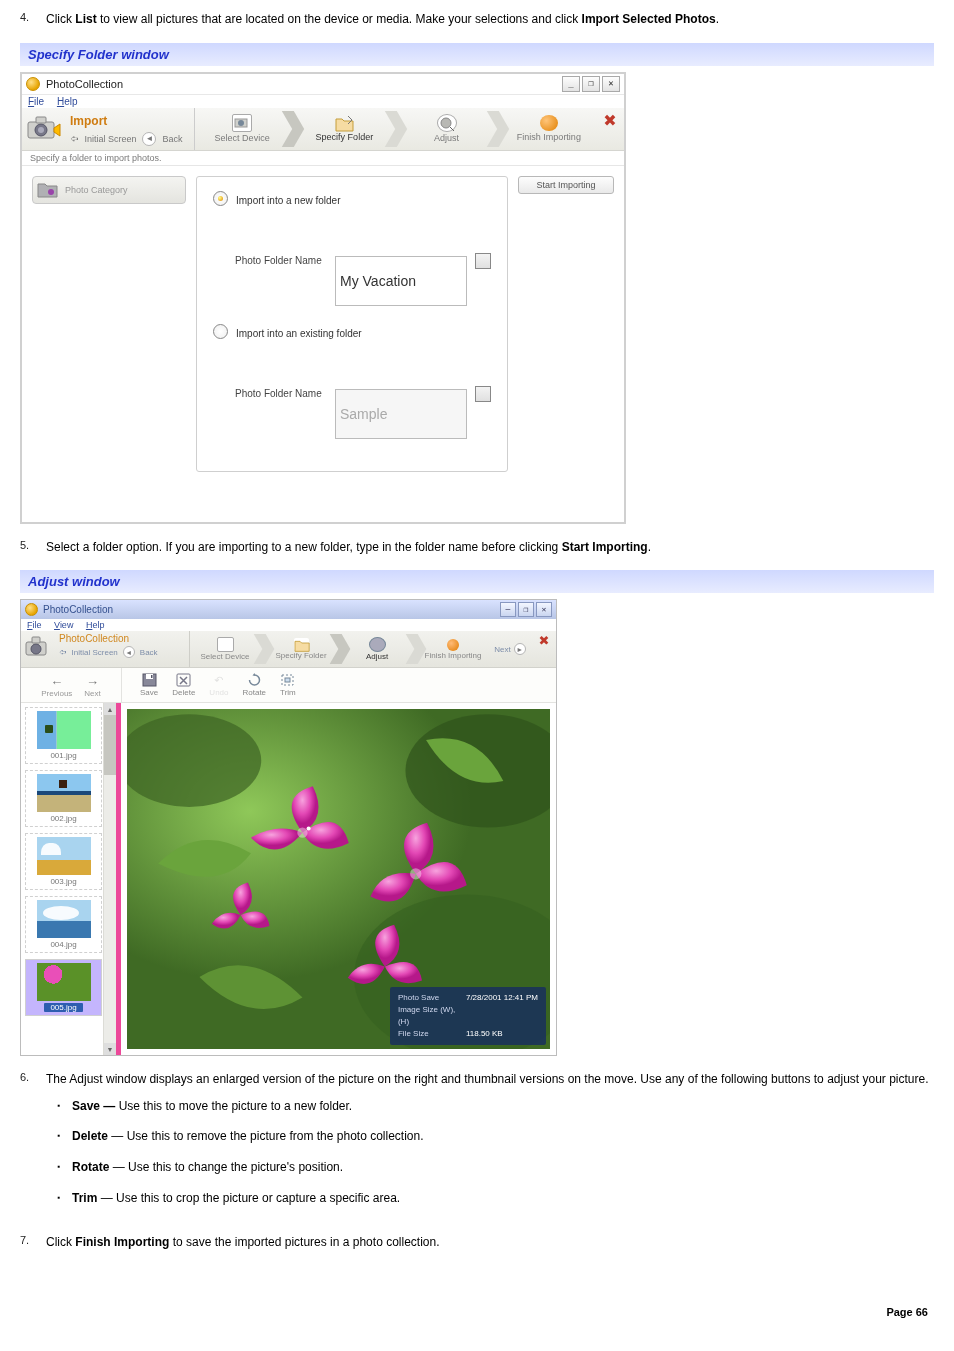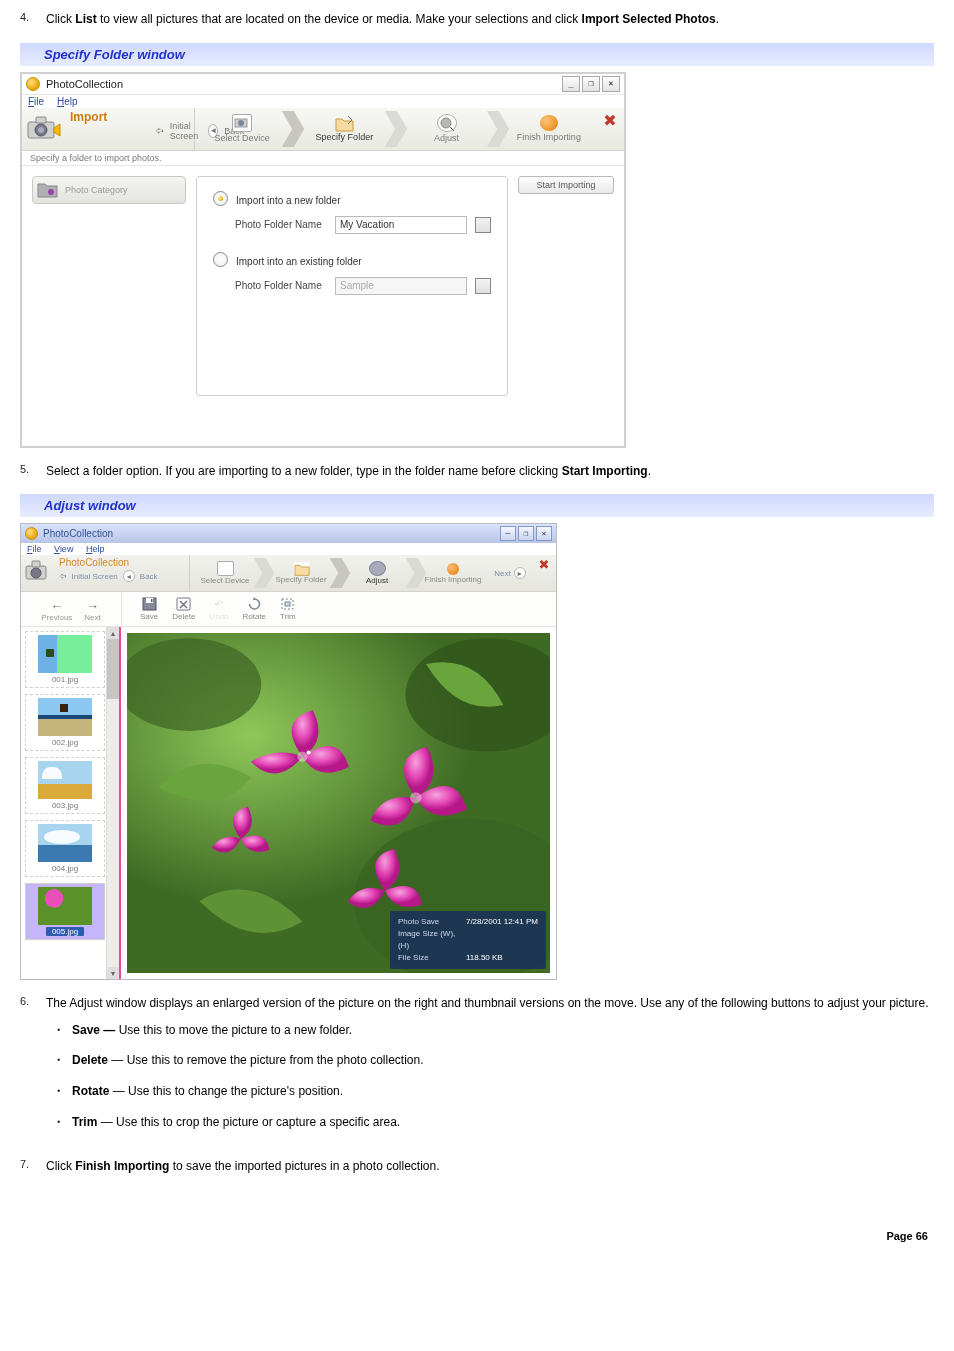--- a/index.html
+++ b/index.html
@@ -41,21 +41,21 @@
     font-size: 8px;
     padding-top: 3px;
     color: #000;
   }
   .section-hdr {
     background: linear-gradient(to bottom, #cfd8ff, #e8ecff);
     color: #2232cc;
     font-style: italic;
     font-weight: bold;
     font-size: 13px;
-    padding: 4px 24px;
+    padding: 4px 8px;
     margin: 6px 0 4px 0;
   }
 
   
   .win {
     width: 602px;
     margin: 6px 0 14px 0;
     border: 2px solid #d0d0d0;
     background: #fff;
     font-size: 10px;
@@ -91,23 +91,24 @@
   .toolbar {
     display:flex;
     align-items:stretch;
     background: linear-gradient(#f7f7f5,#e9e9e2);
     border-bottom: 1px solid #d5d5d0;
     height: 42px;
     position: relative;
   }
   .importblk {
     width: 172px;
-    display:flex; flex-direction:row;
+    display:flex; flex-direction:column;
     position:relative;
     border-right: 1px solid #ccc;
+    justify-content: center;
   }
   .import-ico {
     position:absolute; left:4px; top:4px;
     width:36px; height:34px;
   }
   .camera-svg { width:36px; height:34px; }
   .import-lbl {
     color:#cf7c11; font-weight:bold; font-size:12px;
     margin-left: 48px; margin-top:2px;
   }
@@ -226,22 +227,22 @@
     background: radial-gradient(circle at 35% 35%, #ff8, #e08400);
   }
   .fieldrow {
     display:flex; align-items:center; gap:8px;
     font-size:10px; color:#444;
     margin: 0 0 18px 22px;
   }
   .fieldrow .lbl { width: 92px; }
   .txtin {
     flex:1; height:16px; border:1px solid #bbb; background:#fff;
-    padding: 0 4px; font-size:10px; color:#333;
-    display:flex; align-items:center;
+    padding: 16px 4px; font-size:14px; color:#333;
+    display:flex; align-items:center;margin-top:40px;
   }
   .txtin.dis { color:#aaa; background:#f6f6f6; }
   .pal {
     width:14px; height:14px; border:1px solid #888;
     background: linear-gradient(#f3f3f3,#e0e0e0);
   }
 
   .rightpanel { width: 96px; }
   .startbtn {
     border:1px solid #b8b8b8;
@@ -360,21 +361,21 @@
     font-size:11px;
   }
 
   .mainarea {
     display:flex;
     background:#fff;
     height: 352px;
   }
   .thumbs {
     width:100px;
-    border-right:2px solid #ec4899;
+    border-right:5px solid #ec4899;
     overflow:hidden;
     position:relative;
     padding:4px 4px 4px 4px;
     box-sizing:border-box;
   }
   .scroll {
     position:absolute; right:0; top:0; bottom:0; width:12px;
     background:#ecece8;
     border-left:1px solid #dcdcd6;
   }

